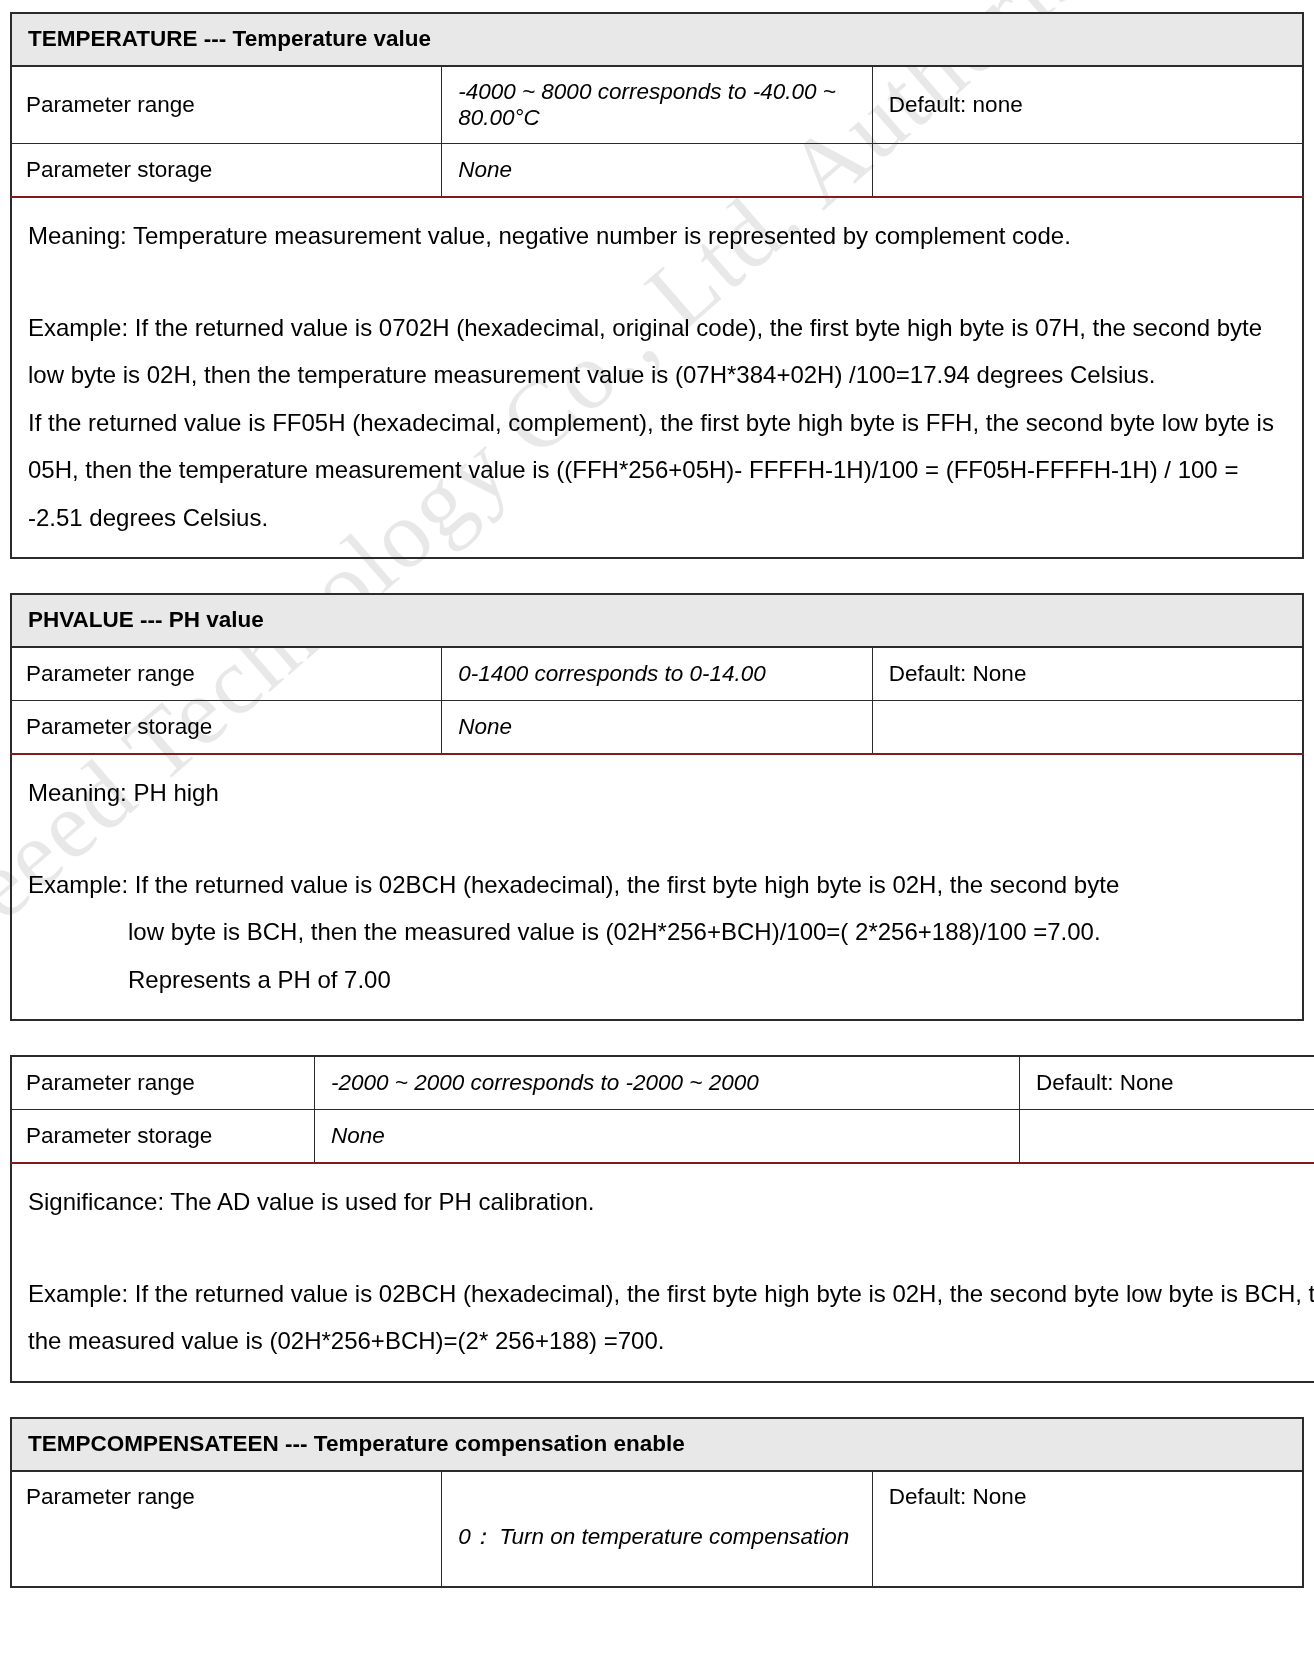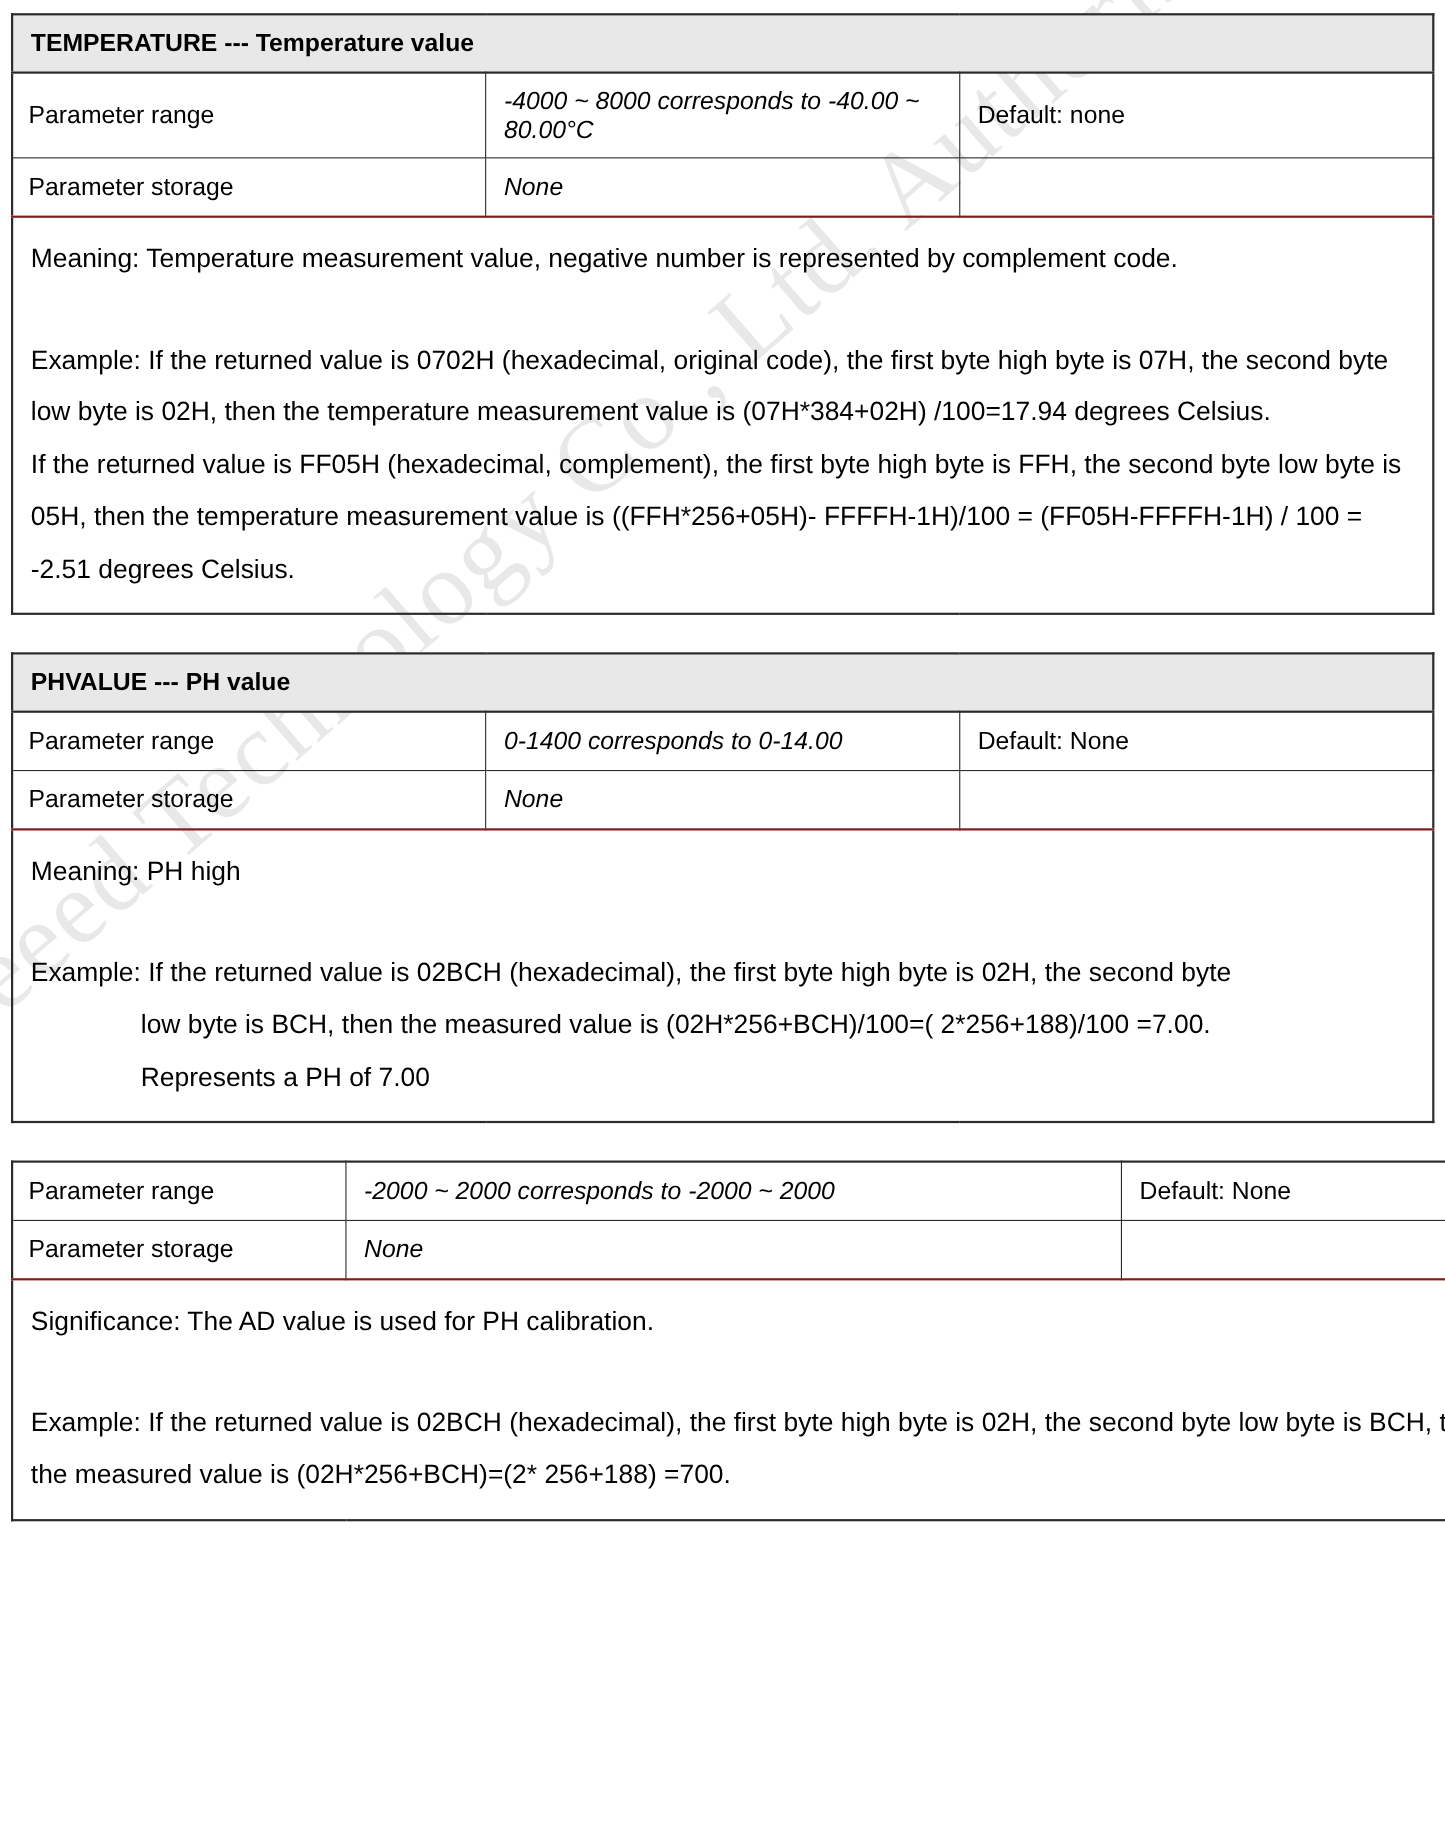--- a/index.html
+++ b/index.html
@@ -185,14 +185,26 @@
     <tr class="body-row">
       <td colspan="3">
         <p>Significance: The AD value is used for PH calibration.</p>
         <p class="blank"></p>
         <p>Example: If the returned value is 02BCH (hexadecimal), the first byte high byte is 02H, the second byte low byte is BCH, then the measured value is (02H*256+BCH)=(2* 256+188) =700.</p>
       </td>
     </tr>
   </tbody>
     </table>
 
+  <table class="param-table">
+    <tbody>
+        <tr class="title-row">
+      <td colspan="3">TEMPCOMPENSATEEN --- Temperature compensation enable</td>
+    </tr>
+    <tr class="kv-row tall-row">
+      <td class="col-label">Parameter range</td>
+      <td class="col-value">0： Turn on temperature compensation</td>
+      <td class="col-default">Default: None</td>
+    </tr>
+  </tbody>
+    </table>
 
 </div>
 
 </body></html>

